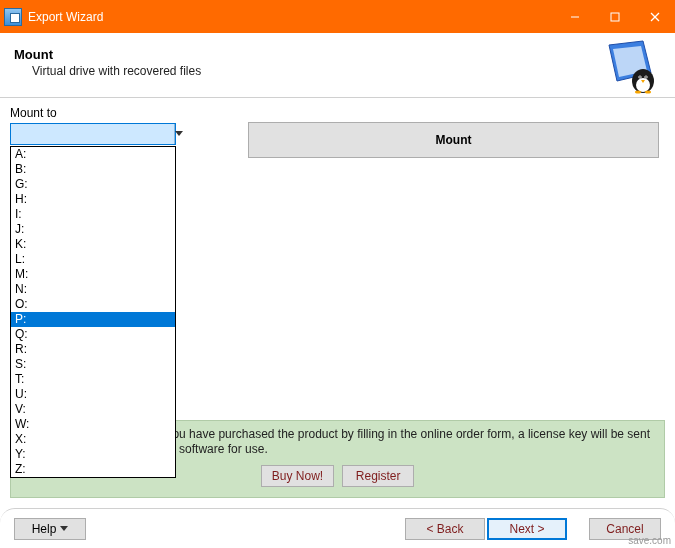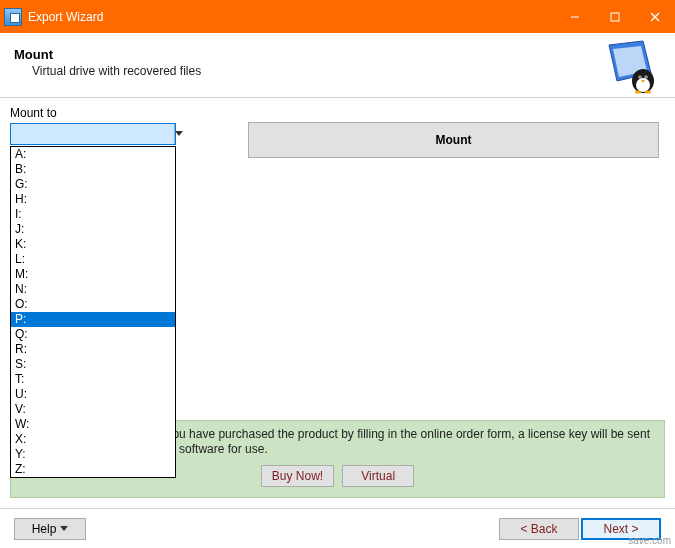--- a/index.html
+++ b/index.html
@@ -197,20 +197,21 @@
     
     .footer {
       position:absolute;
       left:0;right:0;bottom:0;
       height:40px;
       border-top:1px solid #d0d0d0;
       display:flex;
       align-items:center;
       padding:0 14px;
       background:#fff;
+      border-radius:15px;
     }
     .footer .spacer { flex:1; }
     .footer .help-btn {
       width: 72px;
       height:22px;
       border:1px solid #adadad;
       background:#e1e1e1;
       display:flex;
       align-items:center;
       justify-content:center;
@@ -318,36 +319,41 @@
     </ul>
 </div>
 
 <div class="promo">
   <div class="promo-text">save recovered files. Once you have purchased the product by filling in the online order form, a license key will be sent to you via email to unlock the software for use.</div>
   <div class="promo-btns">
     <div class="btn">
       <span>Buy Now!</span>
     </div>
     <div class="btn">
-      <span>Virtual</span>
+      <span>Register</span>
     </div>
   </div>
 </div>
 
 <div class="footer">
   <div class="help-btn">
     <span>Help</span>
     <svg width="8" height="6" viewBox="0 0 8 6">
         <polygon points="0,0 8,0 4,5" fill="#333"></polygon>
       </svg>
   </div>
   <div class="spacer"></div>
   <div class="nav-btns">
     <div class="btn">
       <span>&lt; Back</span>
     </div>
     <div class="btn primary">
       <span>Next &gt;</span>
     </div>
   </div>
+  <div class="cancel-wrap">
+    <div class="btn">
+      <span>Cancel</span>
+    </div>
+  </div>
 </div>
 
 <div class="watermark">save.com</div>
 
 </body></html>

